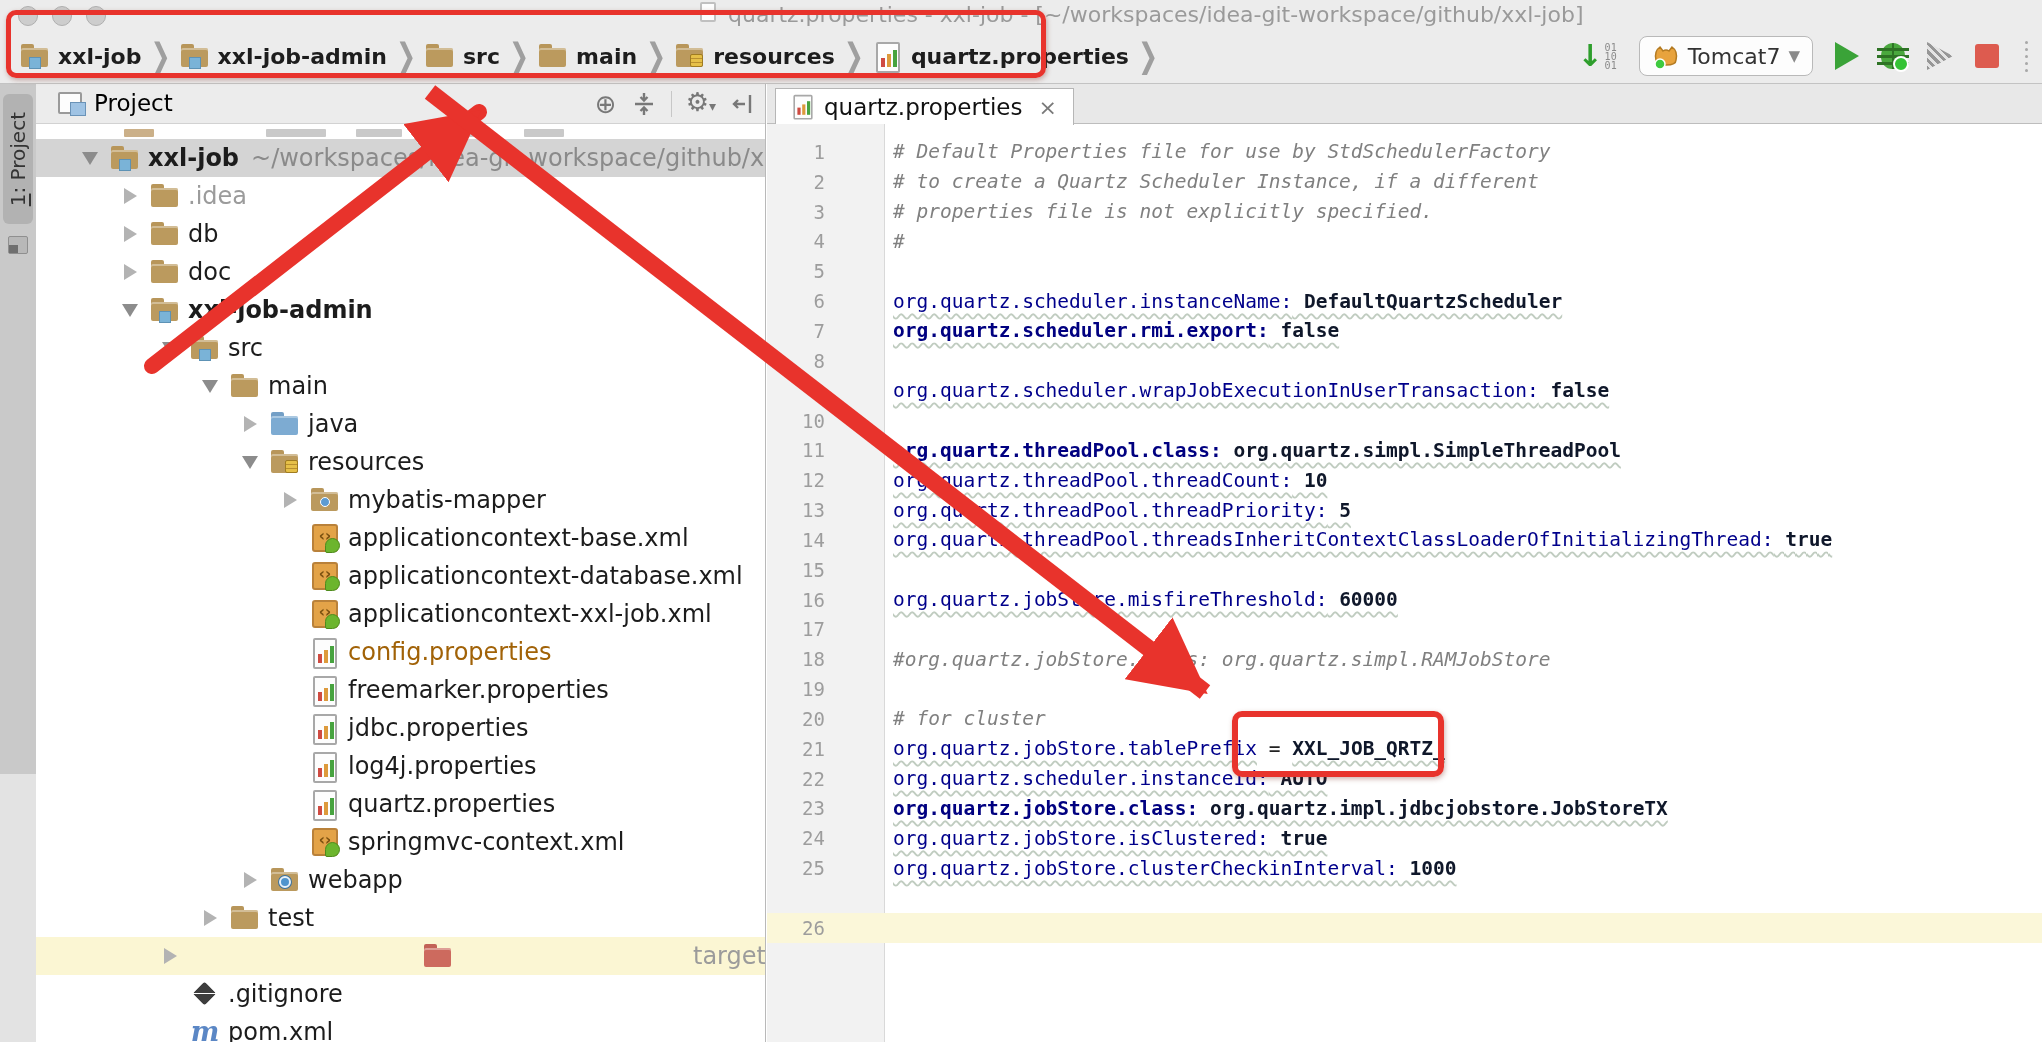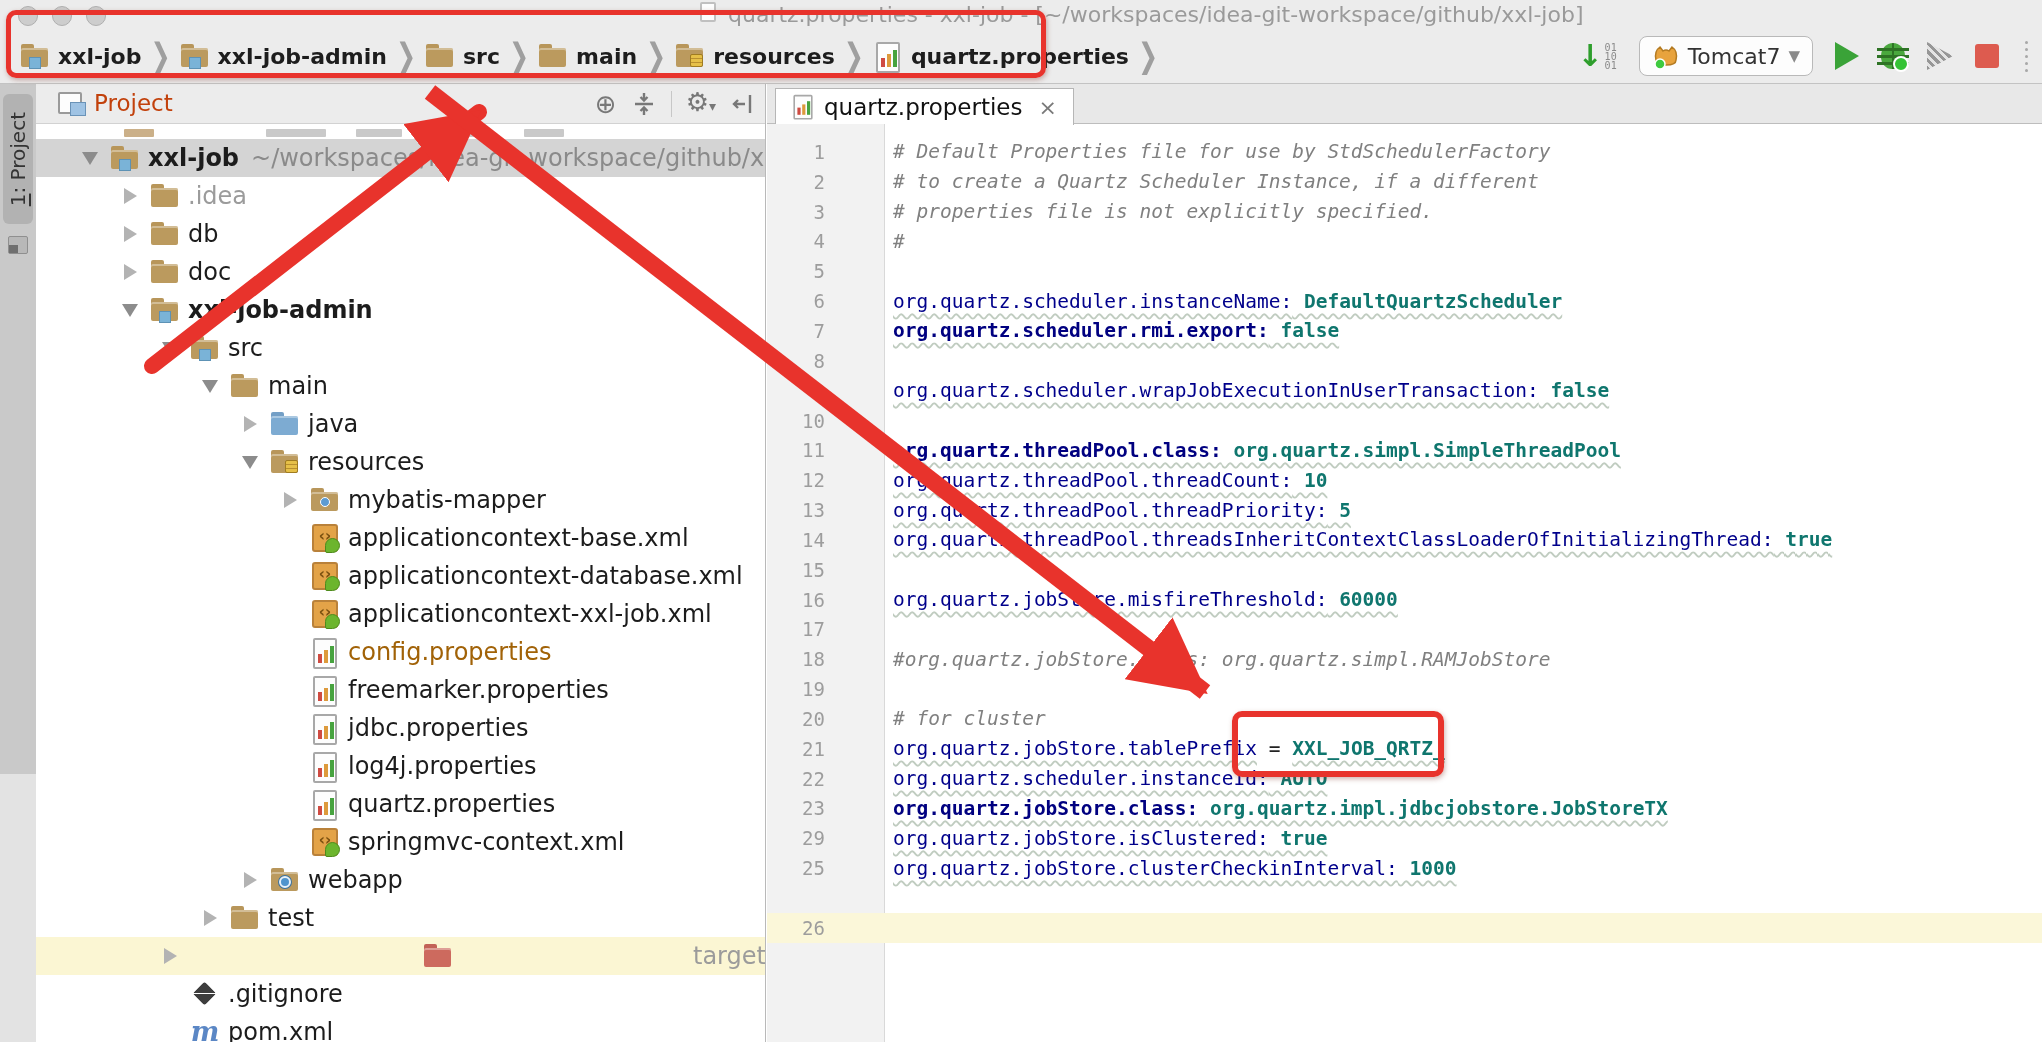--- a/index.html
+++ b/index.html
@@ -60,21 +60,21 @@
 
   
   .project-panel { position:absolute; left:36px; top:84px; width:730px; height:958px; background:#fff;
                    border-right:1px solid #b9b9b9; overflow:hidden; }
   .panel-header { position:absolute; left:0; top:0; width:730px; height:40px; background:#ececec;
                   border-bottom:1px solid #d2d2d2; }
   .ph-icon { position:absolute; left:22px; top:8px; width:24px; height:22px; background:#fdfdfd;
              border:2px solid #9a9a9a; border-radius:2px; }
   .ph-icon:after { content:""; position:absolute; right:-6px; bottom:-4px; width:14px; height:12px;
                    background:#9fc3e4; border:1px solid #6a93b8; }
-  .ph-title { position:absolute; left:58px; top:6px; font-size:23px; color:#c2410c; }
+  .ph-title { position:absolute; left:58px; top:6px; font-size:23px; color:#000000; }
   .ph-caret { position:absolute; left:400px; top:8px; font-size:18px; color:#777; }
   .ph-tools { position:absolute; right:10px; top:0; height:40px; display:flex; align-items:center; gap:14px; }
   .ph-tools .sep { width:1px; height:26px; background:#c7c7c7; }
   .ph-glyph { font-size:26px; color:#787878; line-height:26px; }
   .ph-svg { width:26px; height:26px; stroke:#787878; stroke-width:2.4; fill:none; }
 
   .tree { position:absolute; left:0; top:40px; width:730px; }
   .tree-partial { height:15px; position:relative; overflow:hidden; }
   .tree-partial i { position:absolute; bottom:2px; height:8px; background:#c9c9c9; border-radius:1px; }
   .tree-partial .f1 { left:88px; width:30px; background:#cbb089; }
@@ -140,21 +140,21 @@
             border-right:1px solid #d9d9d9; }
   .code { position:absolute; left:0; top:40px; width:1275px; font-family:"DejaVu Sans Mono","Liberation Mono",monospace;
           font-size:19.5px; padding-top:13px; }
   .line { height:29.85px; display:flex; align-items:center; }
   .line.cur { background:#fbf7d9;margin-top:30px; }
   .ln { width:118px; flex:none; text-align:right; padding-right:60px; color:#9d9d9d; font-size:19px; }
   .ct { padding-left:8px; white-space:pre; }
   .seg-c { color:#808080; font-style:italic; }
   .seg-k { color:#00008b; }
   .seg-b { color:#000080; font-weight:bold; }
-  .seg-v { color:#0f766e; font-weight:bold; }
+  .seg-v { color:#0f172a; font-weight:bold; }
   .seg-p { color:#222; }
   .wavy { text-decoration-line:underline; text-decoration-style:wavy; text-decoration-color:rgba(150,170,150,.6);
           text-decoration-thickness:1.5px; text-underline-offset:5px; }
 
   
   .overlay { position:absolute; left:0; top:0; width:2042px; height:1042px; pointer-events:none; z-index:100; }
   .rbox { position:absolute; border-radius:10px; pointer-events:none; z-index:101;
           box-shadow:1px 2px 5px rgba(120,40,30,.35); }
   .rbox1 { left:6px; top:10px; width:1040px; height:68px; border:5px solid #e8332c; }
   .rbox2 { left:1232px; top:711px; width:212px; height:66px; border:6px solid #e8332c; background:rgba(255,255,255,.0); }
@@ -602,21 +602,21 @@
      </div>
       <div class="line">
        <span class="ln">22</span>
        <span class="ct"><span class="seg-k wavy">org.quartz.scheduler.instanceId:</span><span class="seg-v wavy"> AUTO</span></span>
      </div>
       <div class="line">
        <span class="ln">23</span>
        <span class="ct"><span class="seg-b wavy">org.quartz.jobStore.class:</span><span class="seg-v wavy"> org.quartz.impl.jdbcjobstore.JobStoreTX</span></span>
      </div>
       <div class="line">
-       <span class="ln">29</span>
+       <span class="ln">24</span>
        <span class="ct"><span class="seg-k wavy">org.quartz.jobStore.isClustered:</span><span class="seg-v wavy"> true</span></span>
      </div>
       <div class="line">
        <span class="ln">25</span>
        <span class="ct"><span class="seg-k wavy">org.quartz.jobStore.clusterCheckinInterval:</span><span class="seg-v wavy"> 1000</span></span>
      </div>
       <div class="line cur">
        <span class="ln">26</span>
        <span class="ct"></span>
      </div>

